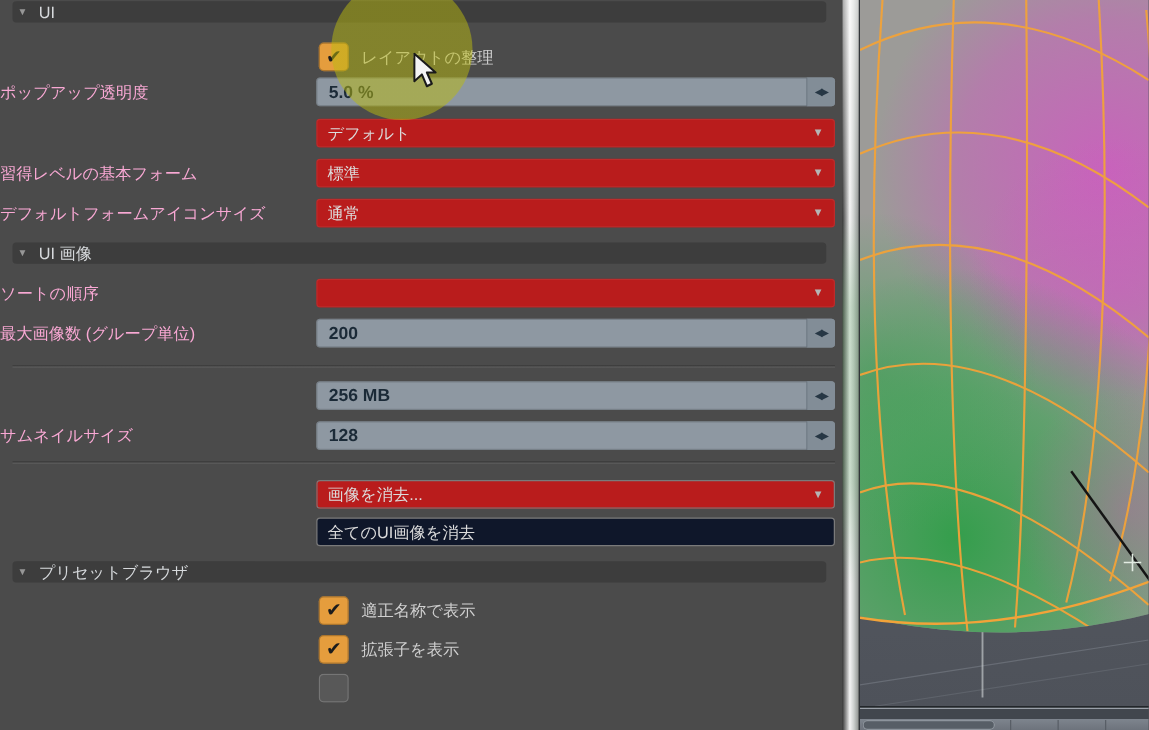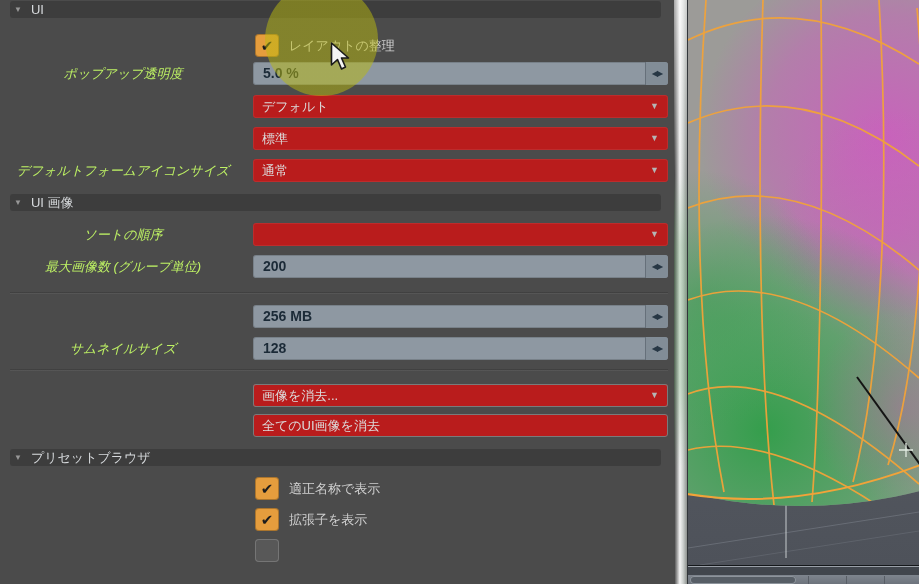--- a/index.html
+++ b/index.html
@@ -6,37 +6,37 @@
   html,body { width:919px; height:584px; overflow:hidden; }
   body { font-family:"Liberation Sans","DejaVu Sans",sans-serif; background:#4b4b4b; position:relative; }
 
   
   #panel { position:absolute; left:0; top:0; width:674px; height:584px; background:#4b4b4b; }
 
   .hdr { position:absolute; left:10px; width:651px; height:17px; background:#3d3d3d;
          border-radius:3px; color:#d7dadd; font-size:13px; line-height:17px; display:flex; align-items:center; }
   .hdr .tri { color:#979797; font-size:8px; margin:0 9px 0 4px; line-height:17px; }
 
-  .lbl { position:absolute; left:0; width:246px; height:23px; text-align:center;
-         color:#bef264; font-size:13px; line-height:23px; white-space:nowrap;font-style:italic; }
+  .lbl { position:absolute; left:0; width:246px; height:23px; text-align:left;
+         color:#f9a8d4; font-size:13px; line-height:23px; white-space:nowrap; }
 
   .ctl { position:absolute; left:253px; width:415px; height:23px; border-radius:3px; }
 
   .numfield { background:#8e98a2; box-shadow:inset 0 0 0 1px rgba(0,0,0,.15); }
   .numfield .val { position:absolute; left:10px; top:0; height:23px; line-height:23px;
                    color:#1b2a37; font-size:14px; font-weight:bold; }
   .numfield .spin { position:absolute; right:0; top:0; width:23px; height:23px; background:#828d97;
                     border-left:1px solid #66707a; border-radius:0 3px 3px 0;
                     color:#273745; font-size:8px; line-height:23px; text-align:center; letter-spacing:-1px; }
 
   .drop { background:#b91c1c; box-shadow:inset 0 0 0 1px rgba(255,255,255,.07); }
   .drop .val { position:absolute; left:9px; top:0; height:23px; line-height:23px; color:#dcdcdc; font-size:13px; white-space:nowrap; }
   .drop .arrow { position:absolute; right:9px; top:0; height:23px; line-height:23px; color:#b5b5b5; font-size:9px; }
 
-  .btn { background:#b91c1c; border:1px solid #7a7a7a; color:#dcdcdc; font-size:13px;
+  .btn { background:#0f172a; border:1px solid #7a7a7a; color:#dcdcdc; font-size:13px;
          line-height:21px; padding-left:8px; white-space:nowrap; }
 
   .cb { position:absolute; left:255px; width:24px; height:23px; border-radius:4px;
         text-align:center; line-height:23px; }
   .cb.checked { background:#e59d3d; color:#1c1c1c; font-size:15px; font-weight:bold;
                 box-shadow:inset 0 0 0 1px rgba(0,0,0,.25); }
   .cb.unchecked { background:#585858; box-shadow:inset 0 0 0 1px #757575; }
   .cblbl { position:absolute; left:289px; height:23px; line-height:23px; color:#d0d0d0; font-size:13px; white-space:nowrap; }
 
   .sep { position:absolute; left:10px; width:658px; height:2px;
@@ -90,20 +90,21 @@
   </div>
 
   <div style="position:absolute;top:95px;left:0;width:674px;height:23px">
     <div class="ctl drop">
       <span class="val">デフォルト</span>
       <span class="arrow">▼</span>
     </div>
   </div>
 
   <div style="position:absolute;top:127px;left:0;width:674px;height:23px">
+    <span class="lbl">習得レベルの基本フォーム</span>
     <div class="ctl drop">
       <span class="val">標準</span>
       <span class="arrow">▼</span>
     </div>
   </div>
 
   <div style="position:absolute;top:159px;left:0;width:674px;height:23px">
     <span class="lbl">デフォルトフォームアイコンサイズ</span>
     <div class="ctl drop">
       <span class="val">通常</span>

